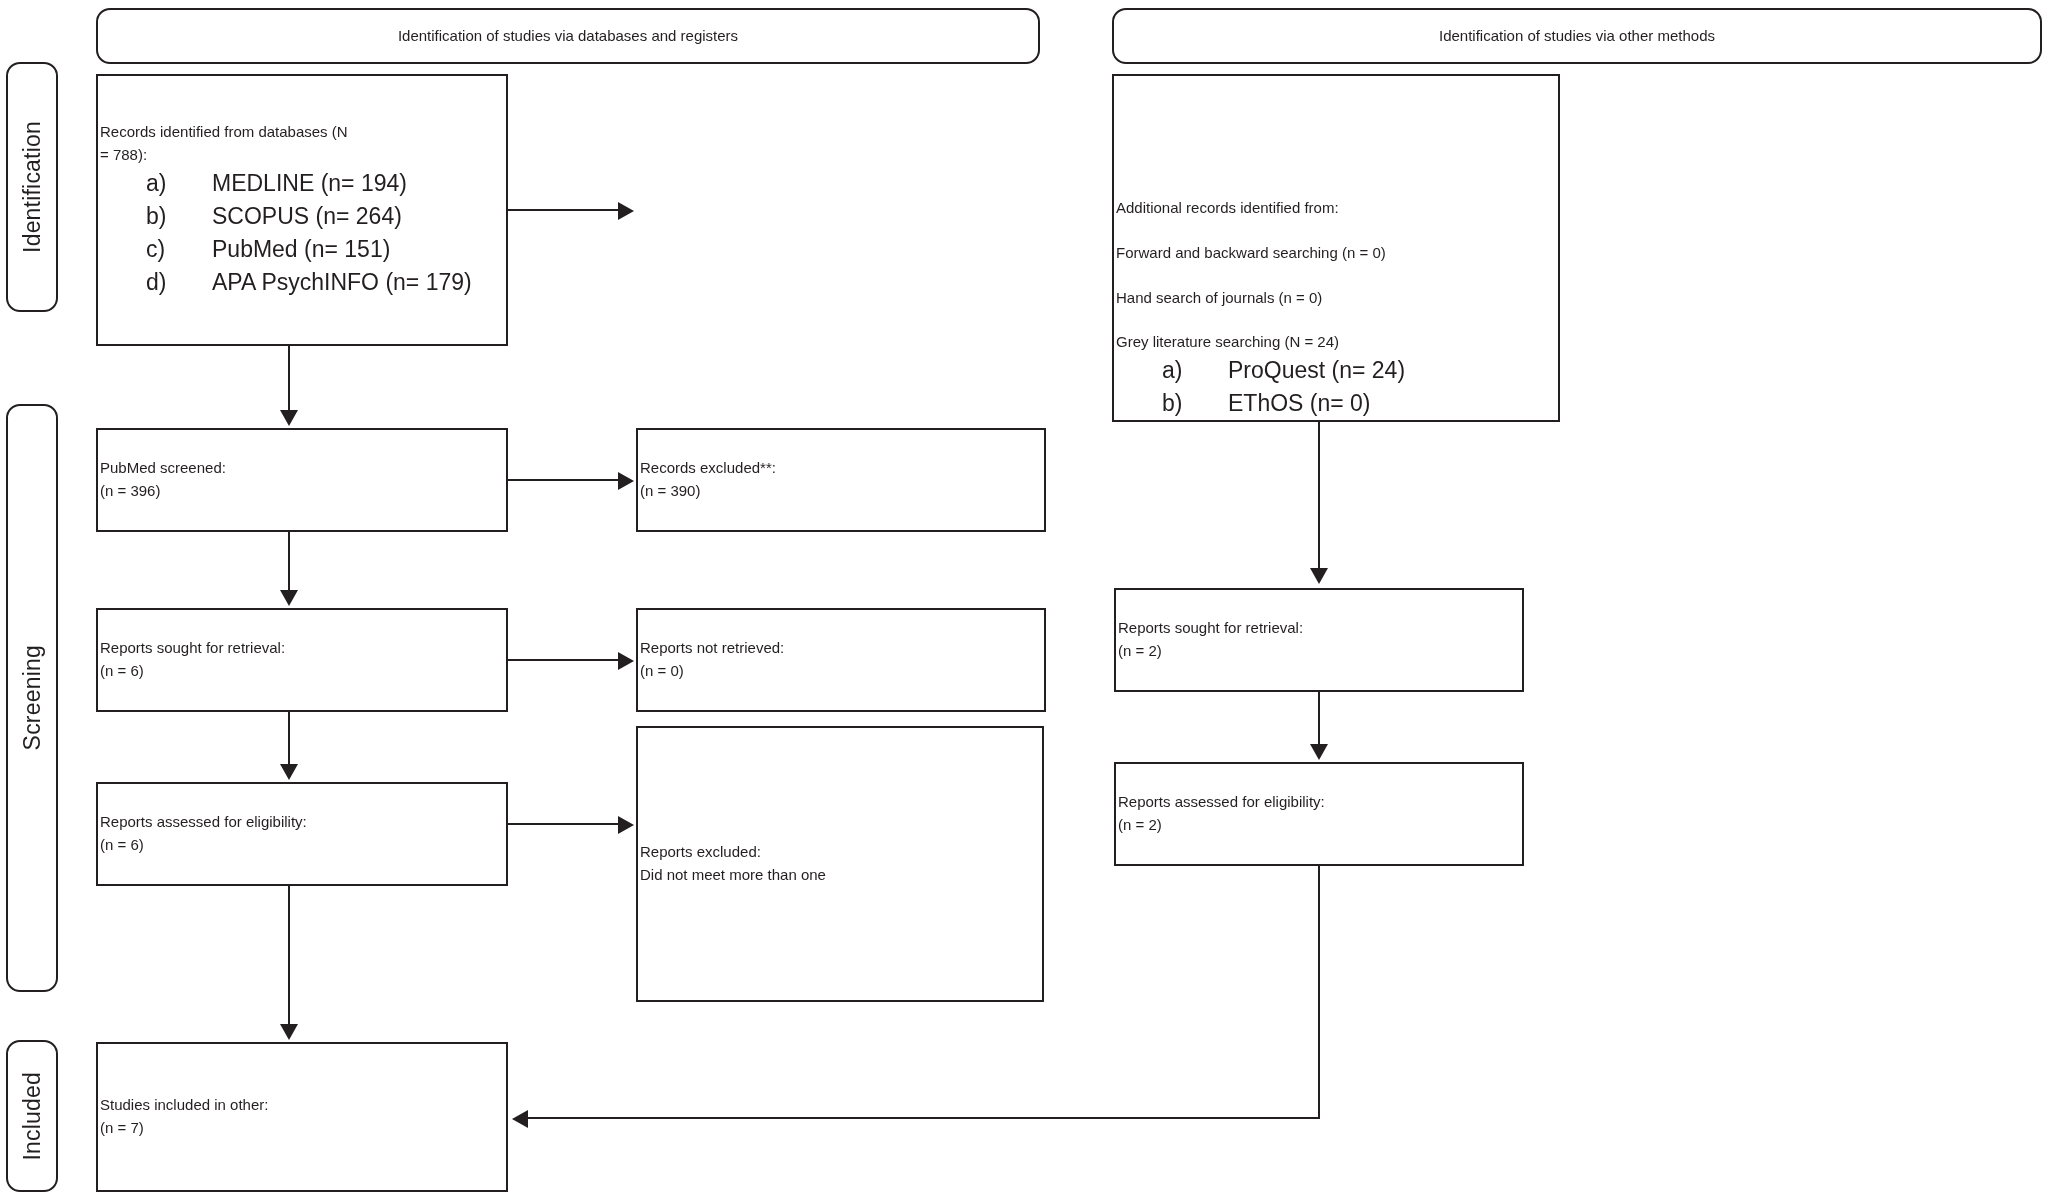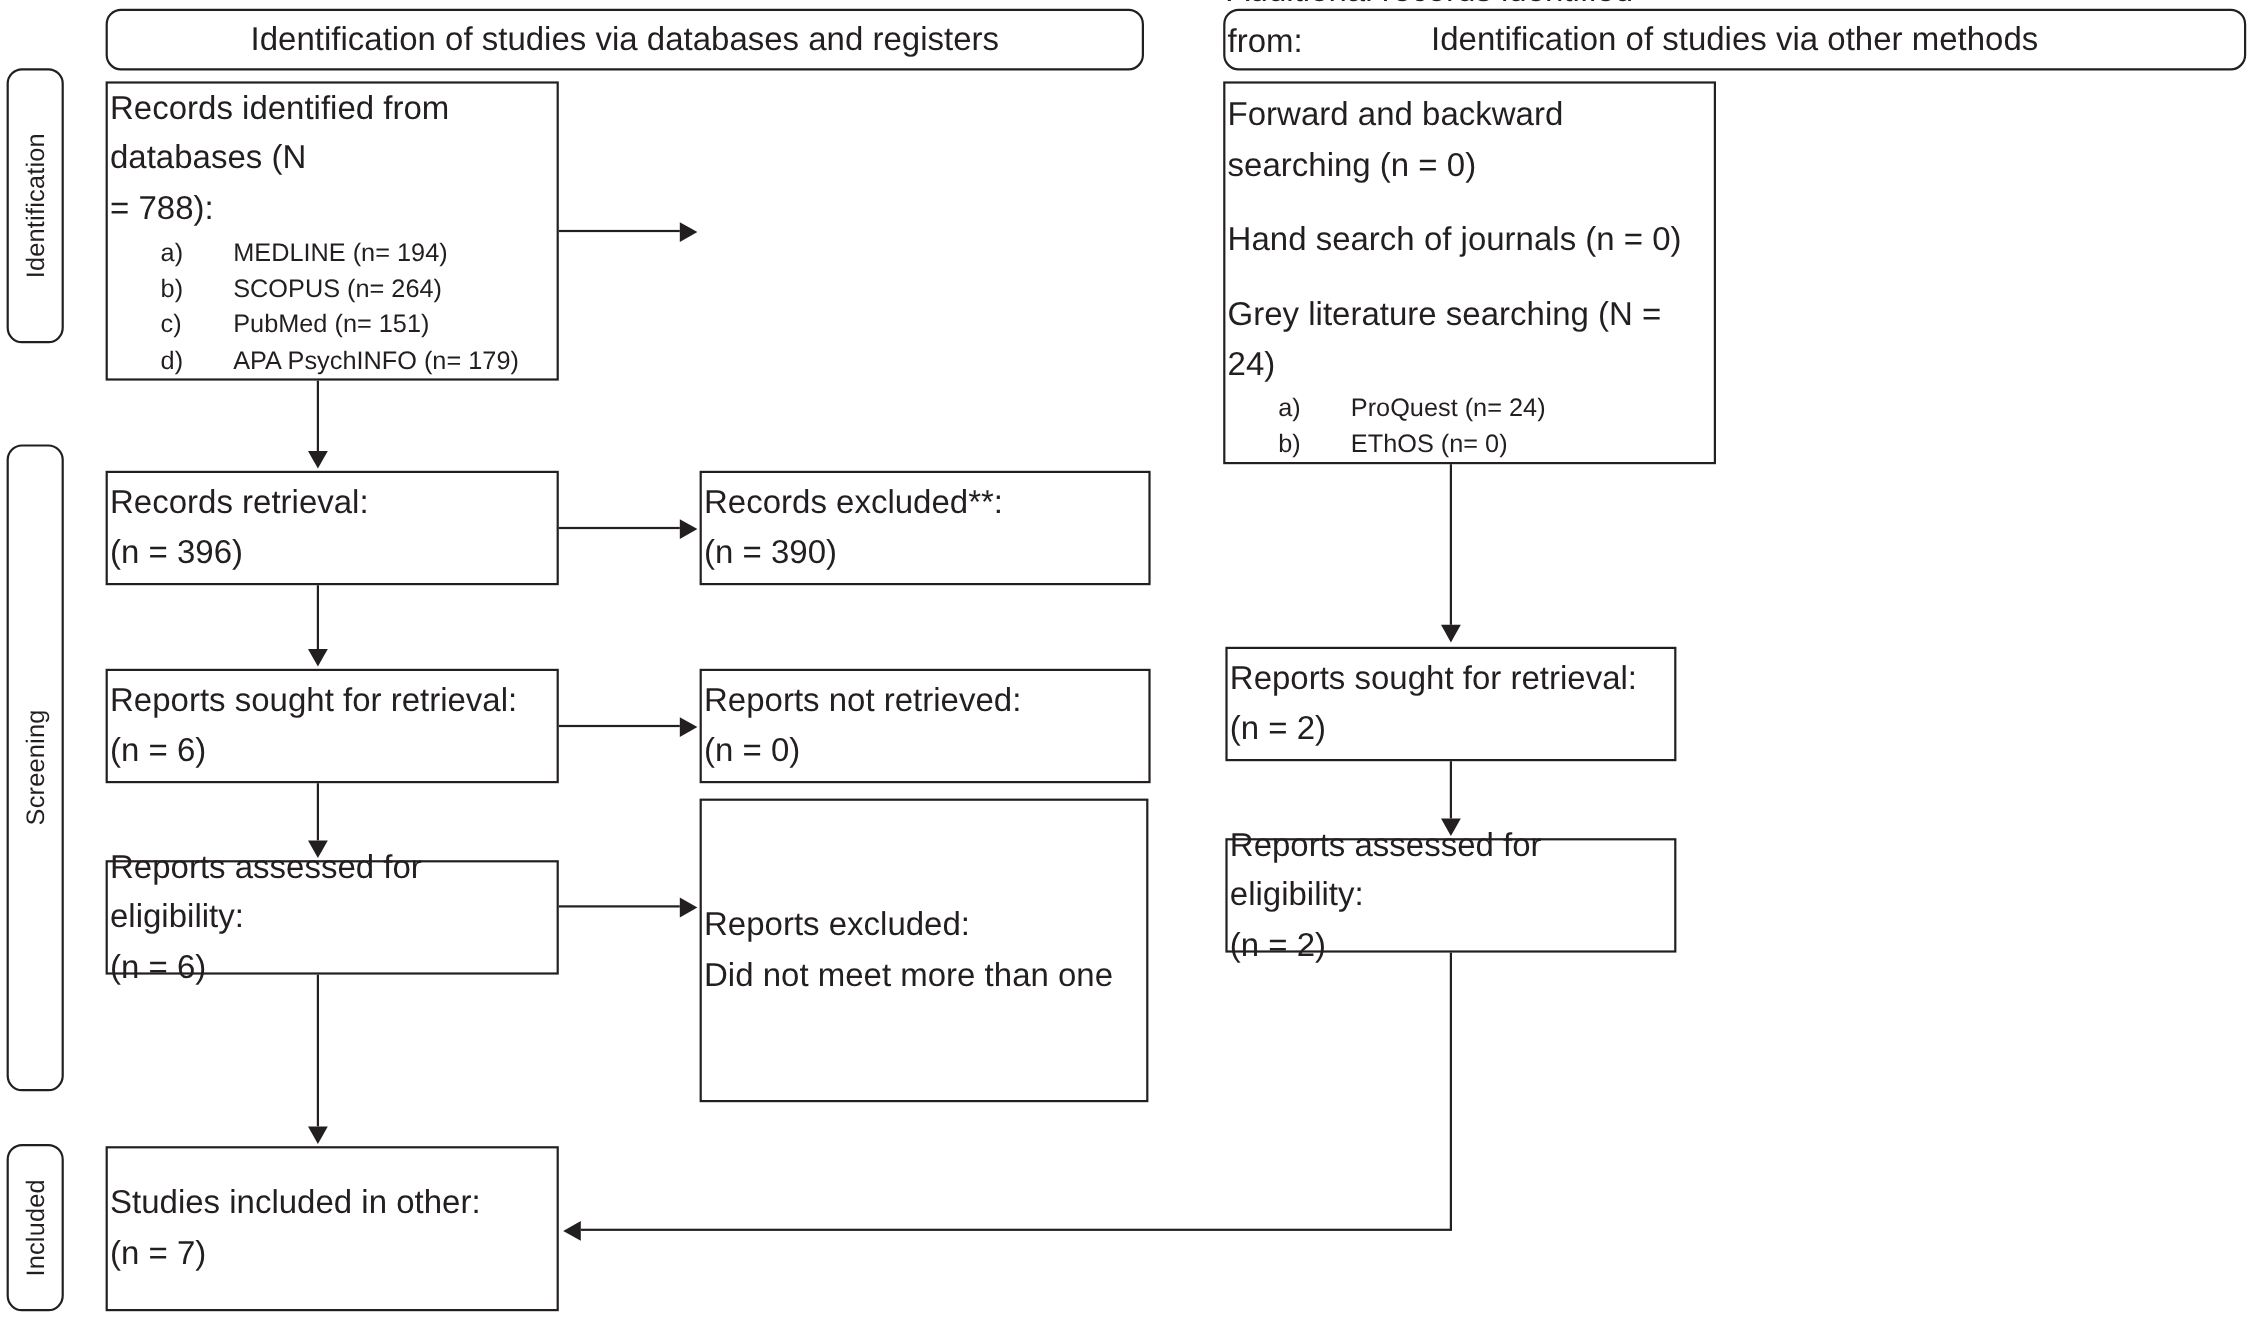--- a/index.html
+++ b/index.html
@@ -53,21 +53,21 @@
     justify-content: center;
   }
   .stage span {
     writing-mode: vertical-rl;
     transform: rotate(180deg);
     white-space: nowrap;
     font-size: 23px;
     letter-spacing: 0.2px;
   }
 
-  .t { font-size: 30px; line-height: 1.52; }
+  .t { font-size: 15px; line-height: 1.52; }
   .t .it { font-style: italic; }
 
   
   ul.alpha {
     list-style: none;
     margin: 0;
     padding: 0 0 0 46px;
   }
   ul.alpha li {
     position: relative;
@@ -183,21 +183,21 @@
         <li>
           <span class="mk">b)</span>
           <span>EThOS (n= 0)</span>
         </li>
       </ul>
     </div>
   </div>
 
   <div class="box" style="left:96px; top:428px; width:412px; height:104px;">
     <div class="inner">
-      <div class="t">Records retrieval:</div>
+      <div class="t">PubMed screened:</div>
       <div class="t">(n = 396)</div>
     </div>
   </div>
 
   <div class="box" style="left:636px; top:428px; width:410px; height:104px;">
     <div class="inner">
       <div class="t">Records excluded**:</div>
       <div class="t">(n = 390)</div>
     </div>
   </div>

